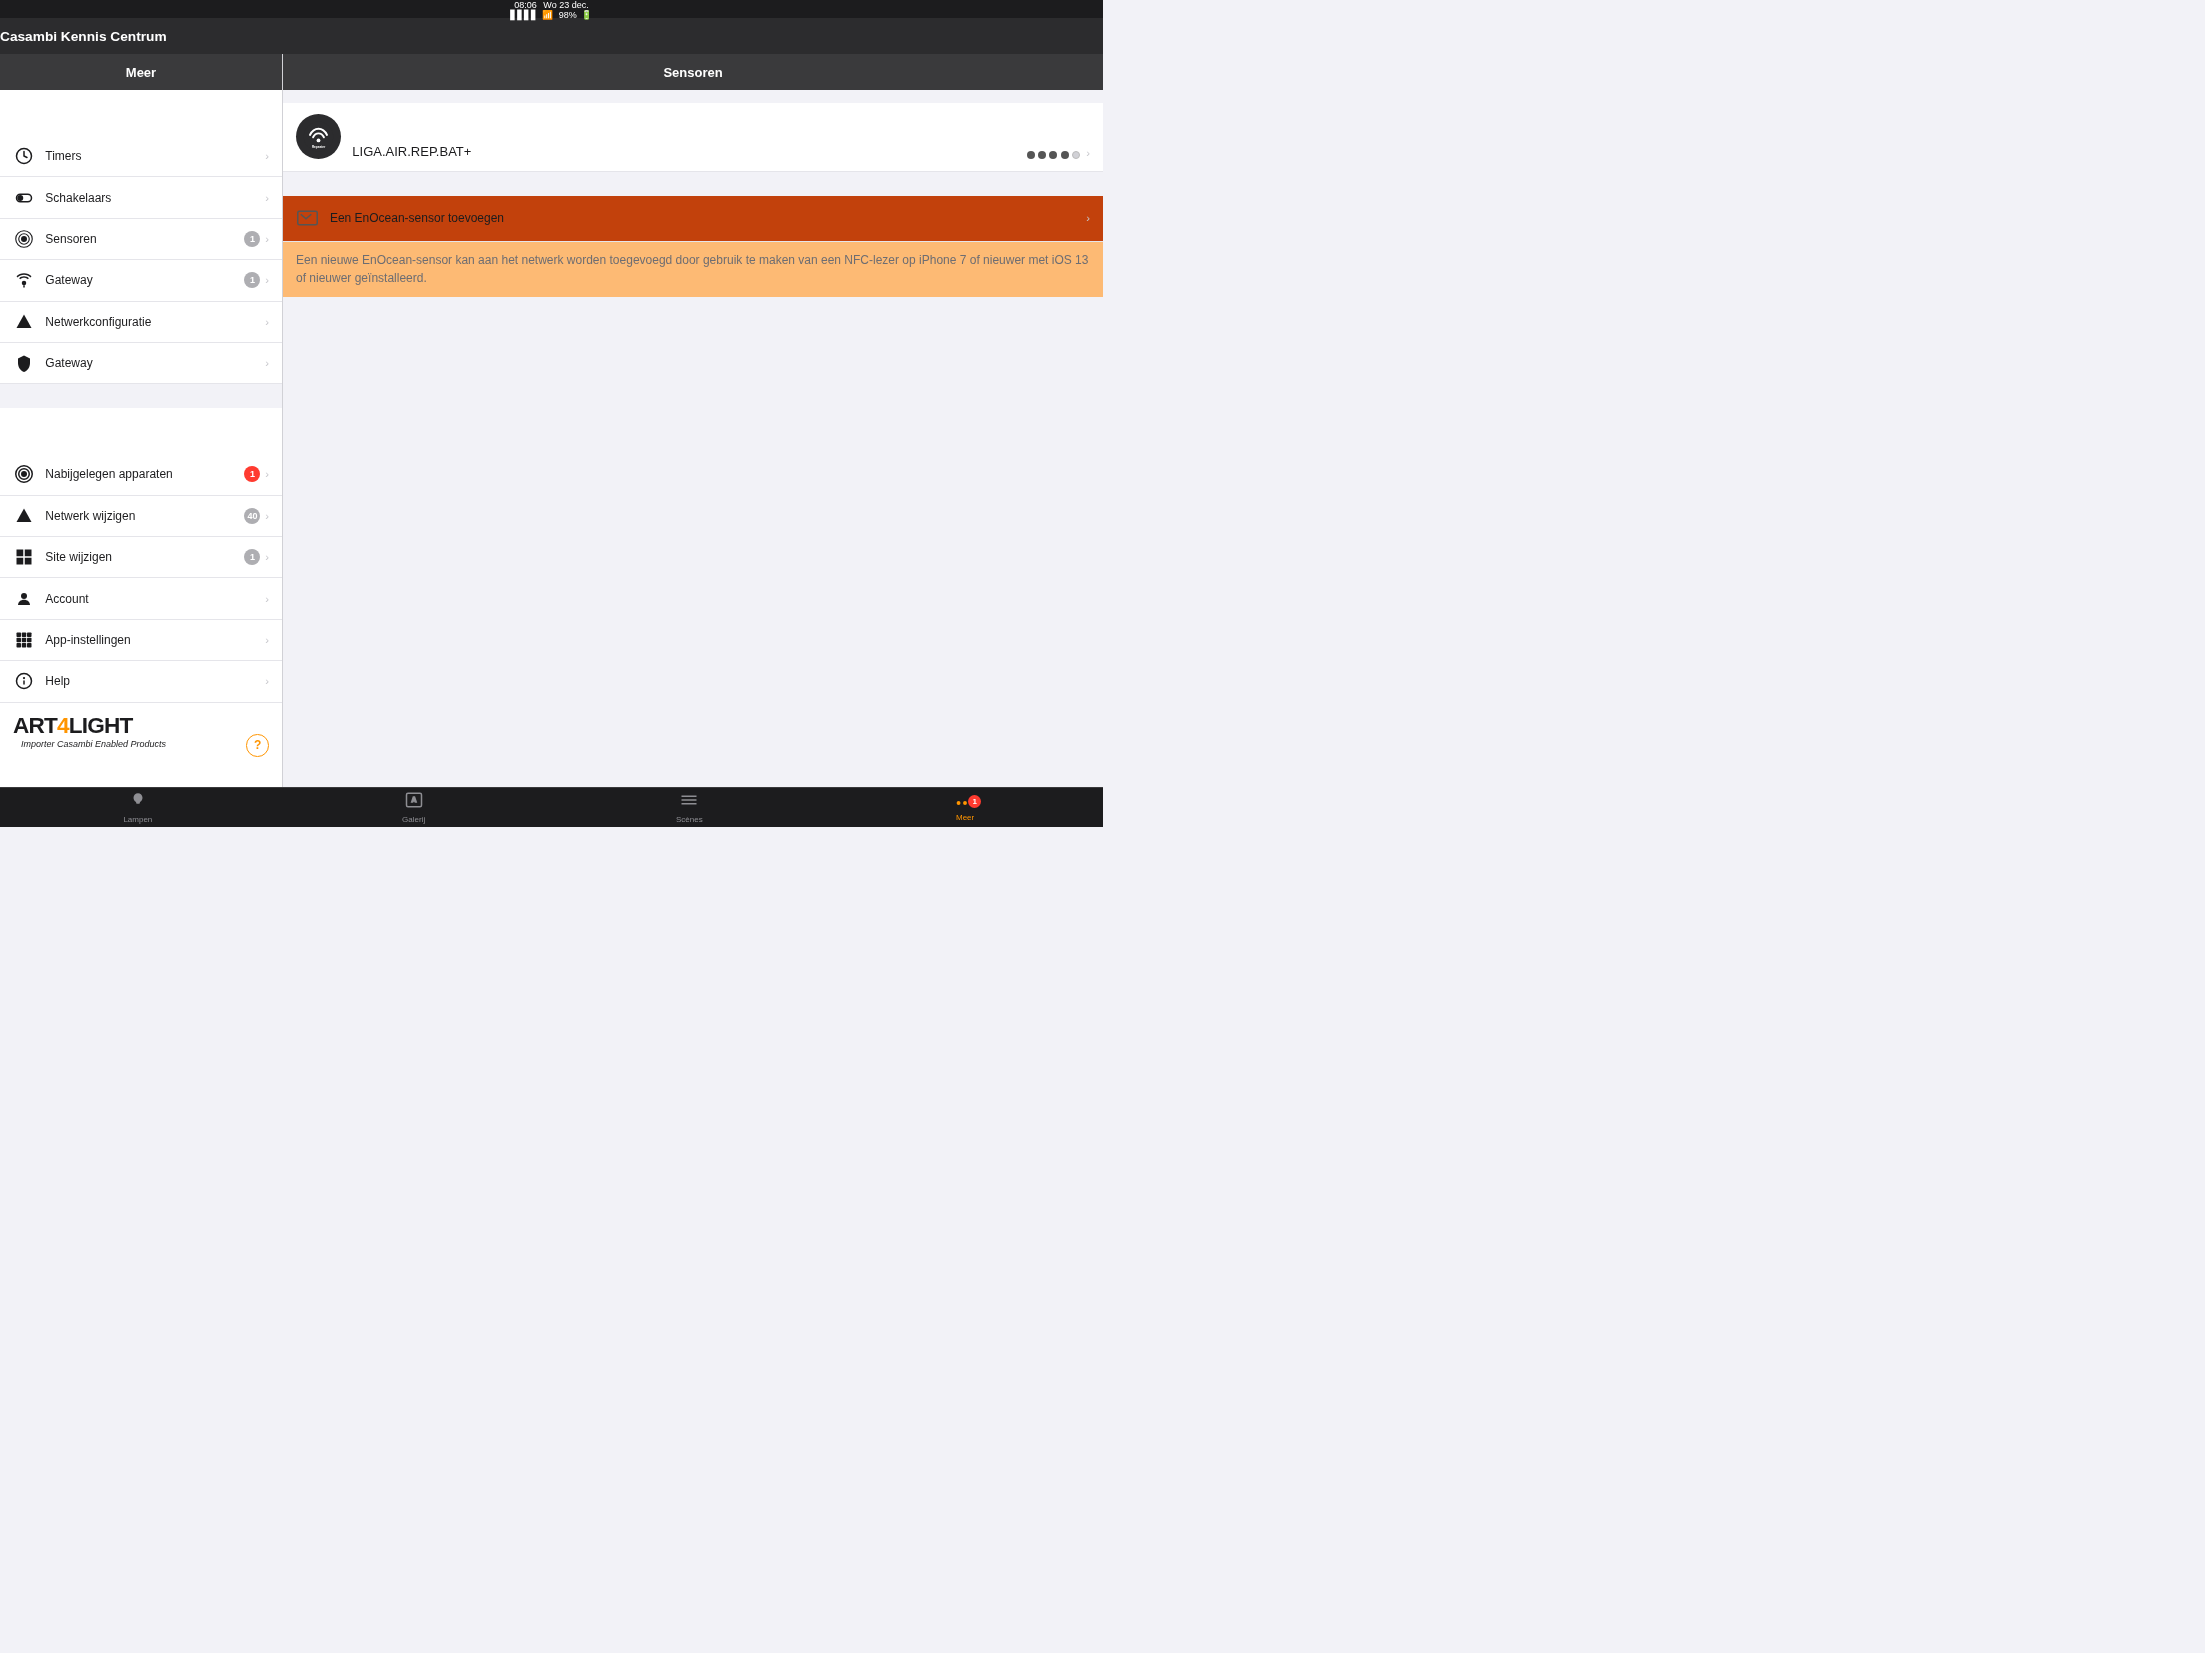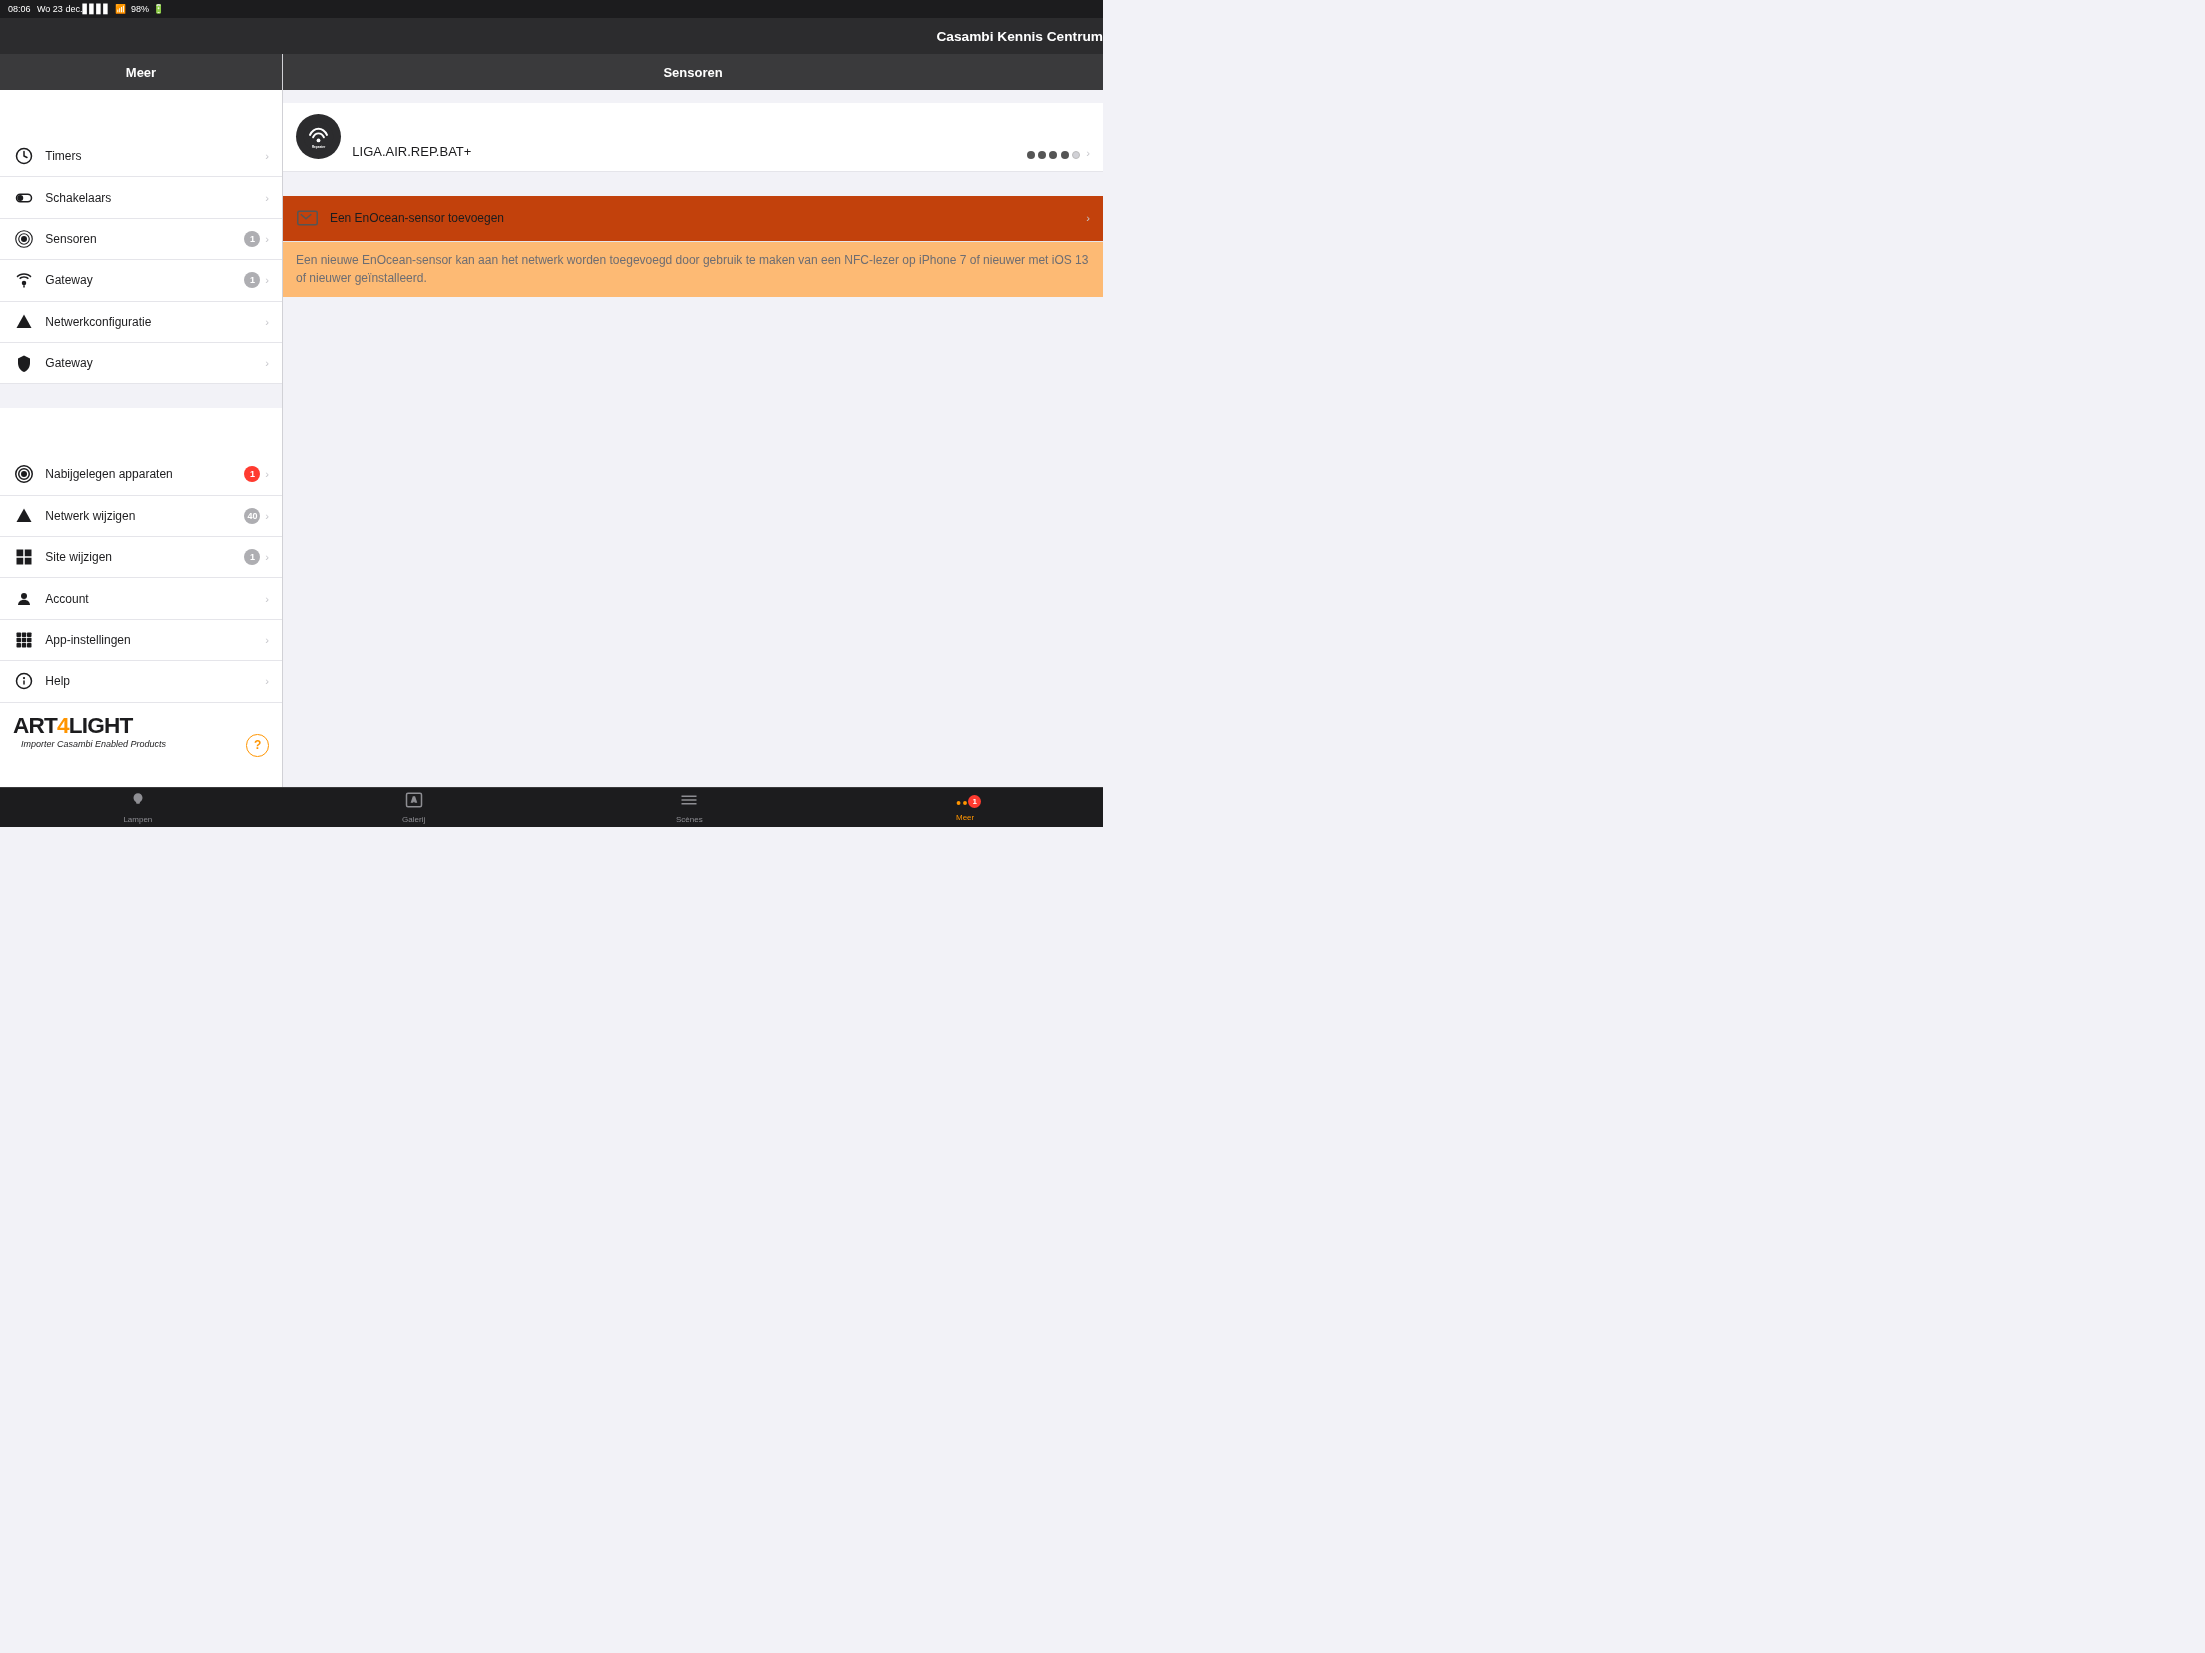--- a/index.html
+++ b/index.html
@@ -11,36 +11,37 @@
       overflow: hidden;
       position: relative;
     }
 
     
     .status-bar {
       height: 18px;
       background: #1c1c1e;
       display: flex;
       align-items: center;
-      justify-content: flex-start;
+      justify-content: space-between;
       padding: 0 8px;
       color: white;
       font-size: 9px;
       font-weight: 500;
+      flex-direction: column;
     }
     .status-left { display: flex; gap: 6.5px; align-items: center; }
     .status-right { display: flex; gap: 4.8px; align-items: center; }
 
     
     .nav-bar {
       height: 36px;
       background: #2c2c2e;
       display: flex;
       align-items: center;
-      justify-content: flex-end;
+      justify-content: flex-start;
       color: white;
       font-size: 13.7px;
       font-weight: 600;
     }
 
     
     .main-container {
       display: flex;
       height: calc(827px - 18px - 36px - 40px);
     }

